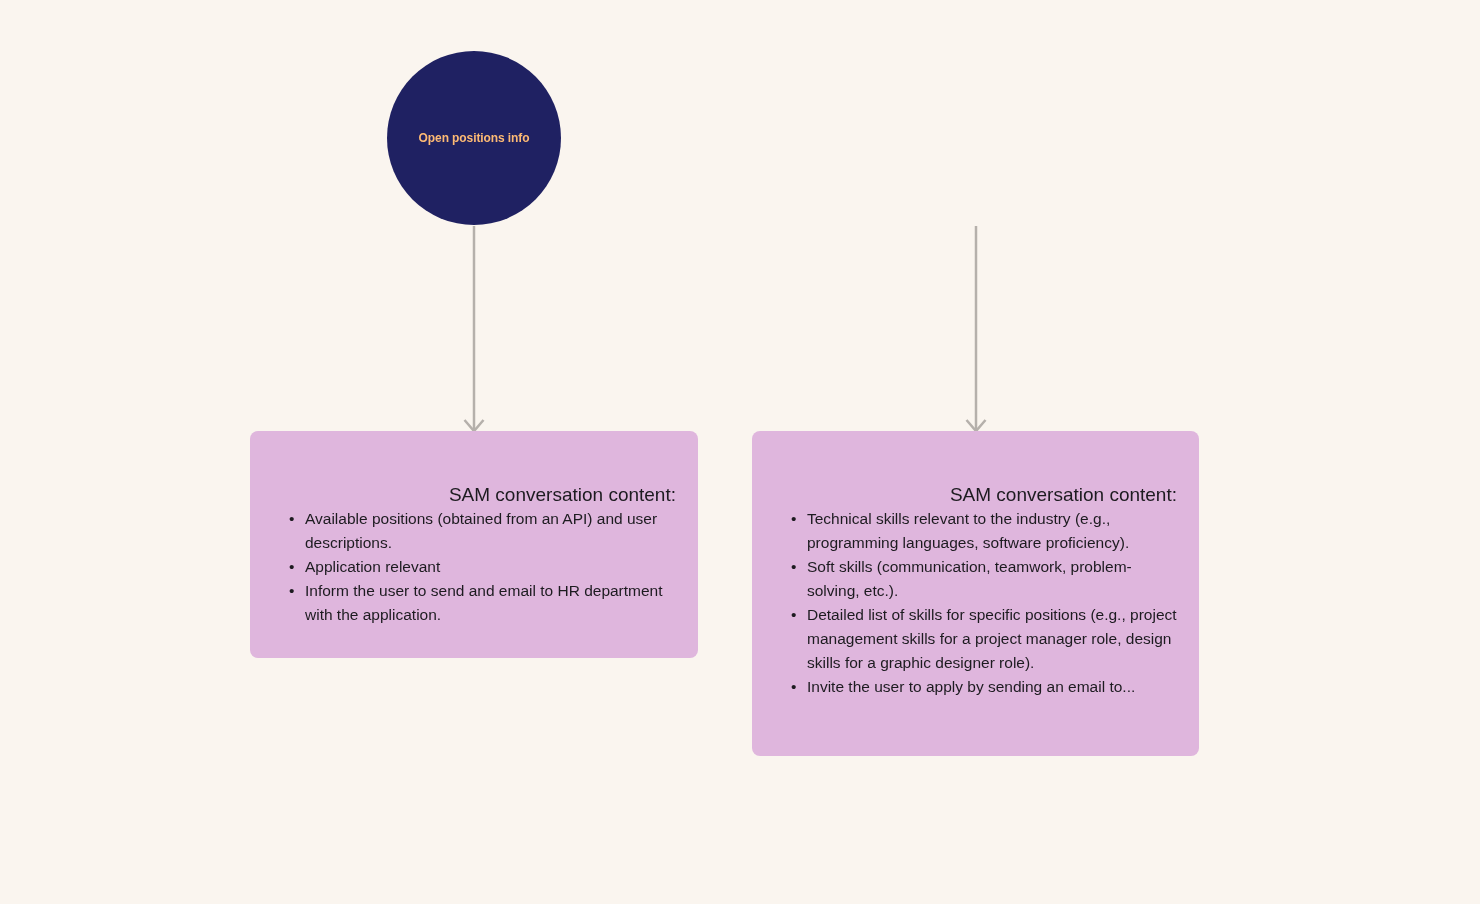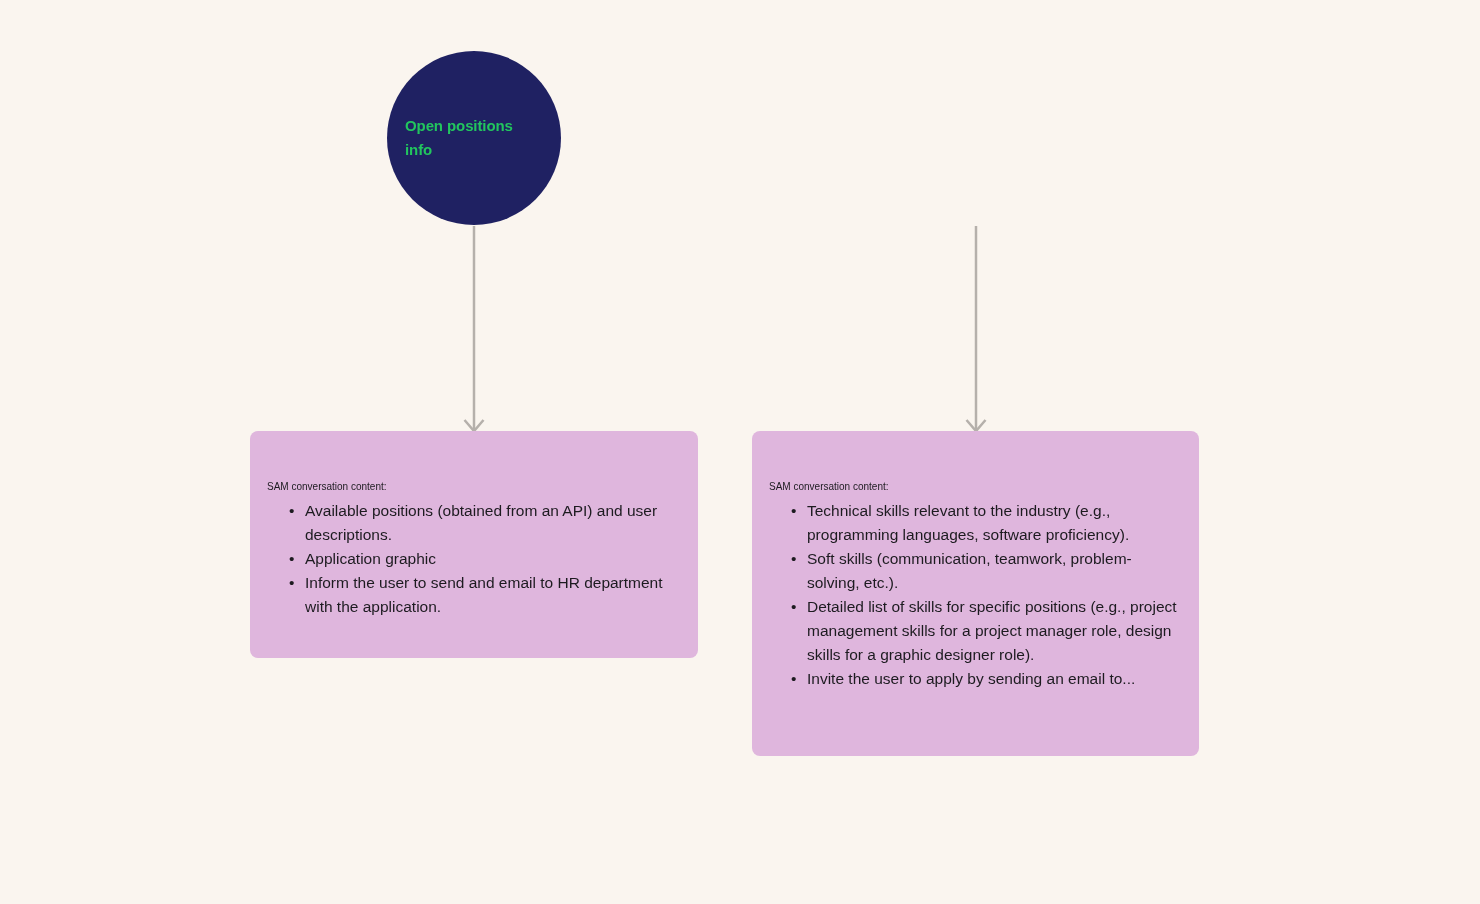--- a/index.html
+++ b/index.html
@@ -26,25 +26,25 @@
     height: 174px;
     border-radius: 50%;
     background: #1f2162;
     display: flex;
     align-items: center;
     justify-content: center;
     box-sizing: border-box;
     padding: 0 18px;
   }
   .node-circle-label {
-    color: #22c55e;
-    font-size: 15px;
+    color: #fdba74;
+    font-size: 12px;
     font-weight: bold;
     line-height: 24px;
-    text-align: left;
+    text-align: right;
     letter-spacing: -0.1px;
   }
   #circle-open-positions { left: 387px; top: 51px; }
   #circle-skills        { left: 889px; top: 51px; }
 
   
   .connector {
     position: absolute;
     overflow: visible;
   }
@@ -69,23 +69,24 @@
     background: #dfb6dd;
     border-radius: 8px;
     box-sizing: border-box;
     padding: 36px 22px 30px 17px;
   }
   #box-open-positions { left: 250px; top: 431px; width: 448px; height: 227px; }
   #box-skills         { left: 752px; top: 431px; width: 447px; height: 325px; }
 
   .box-heading {
     color: #1d1b20;
-    font-size: 10px;
+    font-size: 19px;
     line-height: 24px;
-    margin: 8px 0 0 0;
+    margin: 16px 0 0 0;
+    text-align: right;
   }
   .box-list {
     margin: 0;
     padding: 0 0 0 22px;
     list-style: none;
   }
   .box-list li {
     position: relative;
     color: #1d1b20;
     font-size: 15.5px;
@@ -113,21 +114,21 @@
 
   <svg class="connector" id="connector-left" viewBox="0 0 38 210">
     <line class="connector-line" x1="19" y1="0" x2="19" y2="205"></line>
     <polyline class="connector-head" points="9.5,194 19,205 28.5,194"></polyline>
   </svg>
 
   <div class="content-box" id="box-open-positions">
     <p class="box-heading">SAM conversation content:</p>
     <ul class="box-list">
       <li>Available positions (obtained from an API) and user descriptions.</li>
-      <li>Application graphic</li>
+      <li>Application relevant</li>
       <li>Inform the user to send and email to HR department with the application.</li>
     </ul>
   </div>
 
 
   <svg class="connector" id="connector-right" viewBox="0 0 38 210">
     <line class="connector-line" x1="19" y1="0" x2="19" y2="205"></line>
     <polyline class="connector-head" points="9.5,194 19,205 28.5,194"></polyline>
   </svg>
 

